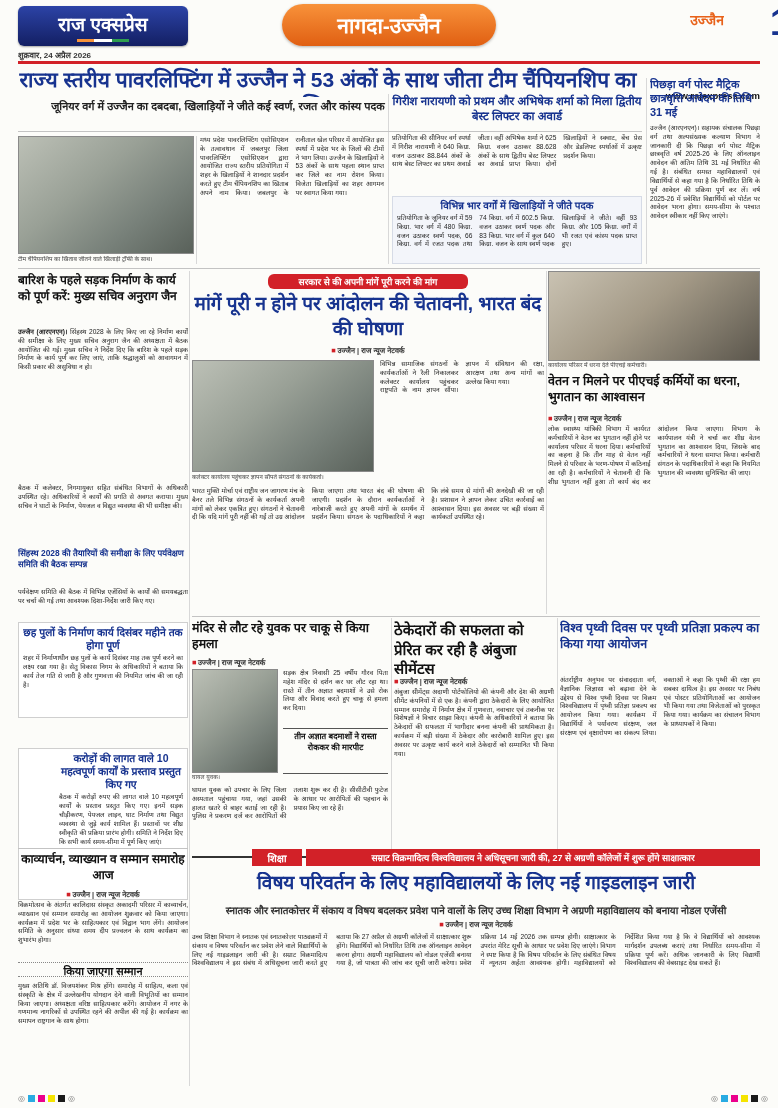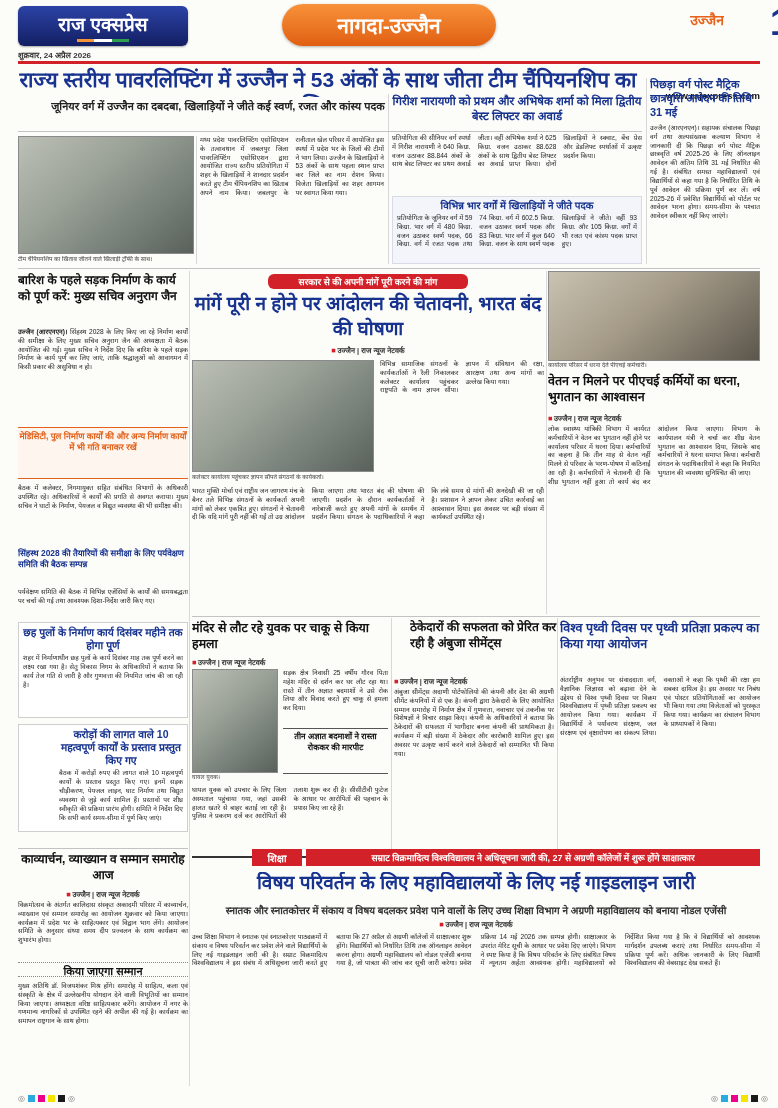--- a/index.html
+++ b/index.html
@@ -77,31 +77,30 @@
   <div class="abs vline" style="left:388px;top:94px;width:1px;height:170px;"></div>
   <div class="abs vline" style="left:646px;top:78px;width:1px;height:186px;"></div>
   <div class="abs hairline" style="left:18px;top:131px;width:624px;height:1px;"></div>
   <div class="abs hairline" style="left:18px;top:268px;width:742px;height:1px;"></div>
 
   <div class="abs hl-black" style="left:18px;top:273px;width:170px;height:52px;font-size:12px;line-height:1.3;">बारिश के पहले सड़क निर्माण के कार्य को पूर्ण करें: मुख्य सचिव अनुराग जैन</div>
   <div class="abs bt" style="left:18px;top:328px;width:170px;height:96px;">
     <span class="dateline">उज्जैन (आरएनएन)।</span>
     <span>सिंहस्थ 2028 के लिए किए जा रहे निर्माण कार्यों की समीक्षा के लिए मुख्य सचिव अनुराग जैन की अध्यक्षता में बैठक आयोजित की गई। मुख्य सचिव ने निर्देश दिए कि बारिश के पहले सड़क निर्माण के कार्य पूर्ण कर लिए जाएं, ताकि श्रद्धालुओं को आवागमन में किसी प्रकार की असुविधा न हो।</span>
   </div>
-  <div class="abs inset" style="left:18px;top:427px;width:170px;height:52px;">मेडिसिटी, पुल निर्माण कार्यों की और अन्य निर्माण कार्यों में भी गति बनाकर रखें</div>
   <div class="abs bt" style="left:18px;top:484px;width:170px;height:60px;">बैठक में कलेक्टर, निगमायुक्त सहित संबंधित विभागों के अधिकारी उपस्थित रहे। अधिकारियों ने कार्यों की प्रगति से अवगत कराया। मुख्य सचिव ने घाटों के निर्माण, पेयजल व विद्युत व्यवस्था की भी समीक्षा की।</div>
   <div class="abs crosshead" style="left:18px;top:548px;width:170px;height:38px;">सिंहस्थ 2028 की तैयारियों की समीक्षा के लिए पर्यवेक्षण समिति की बैठक सम्पन्न</div>
   <div class="abs bt" style="left:18px;top:588px;width:170px;height:30px;">पर्यवेक्षण समिति की बैठक में विभिन्न एजेंसियों के कार्यों की समयबद्धता पर चर्चा की गई तथा आवश्यक दिशा-निर्देश जारी किए गए।</div>
 
   <div class="abs box" style="left:18px;top:622px;width:170px;height:96px;">
     <div class="hl-blue center" style="font-size:10.5px;line-height:1.25;">छह पुलों के निर्माण कार्य दिसंबर महीने तक होगा पूर्ण</div>
     <div class="bt" style="margin-top:2px;height:60px;">शहर में निर्माणाधीन छह पुलों के कार्य दिसंबर माह तक पूर्ण करने का लक्ष्य रखा गया है। सेतु विकास निगम के अधिकारियों ने बताया कि कार्य तेज गति से जारी है और गुणवत्ता की नियमित जांच की जा रही है।</div>
   </div>
 
-  <div class="abs box" style="left:18px;top:724px;width:170px;height:108px;padding-left:40px;">
+  <div class="abs box" style="left:18px;top:748px;width:170px;height:152px;padding-left:40px;">
     <div class="hl-blue center" style="font-size:10.5px;line-height:1.25;">करोड़ों की लागत वाले 10 महत्वपूर्ण कार्यों के प्रस्ताव प्रस्तुत किए गए</div>
     <div class="bt" style="margin-top:2px;height:70px;">बैठक में करोड़ों रुपए की लागत वाले 10 महत्वपूर्ण कार्यों के प्रस्ताव प्रस्तुत किए गए। इनमें सड़क चौड़ीकरण, पेयजल लाइन, घाट निर्माण तथा विद्युत व्यवस्था से जुड़े कार्य शामिल हैं। प्रस्तावों पर शीघ्र स्वीकृति की प्रक्रिया प्रारंभ होगी। समिति ने निर्देश दिए कि सभी कार्य समय-सीमा में पूर्ण किए जाएं।</div>
   </div>
 
   <div class="abs hairline" style="left:18px;top:848px;width:170px;height:1px;"></div>
   <div class="abs hl-black center" style="left:18px;top:852px;width:170px;height:34px;font-size:12px;line-height:1.3;">काव्यार्चन, व्याख्यान व सम्मान समारोह आज</div>
   <div class="abs byline center" style="left:18px;top:889px;width:170px;height:10px;text-align:center;">उज्जैन | राज न्यूज नेटवर्क</div>
   <div class="abs bt" style="left:18px;top:901px;width:170px;height:58px;">विक्रमोत्सव के अंतर्गत कालिदास संस्कृत अकादमी परिसर में काव्यार्चन, व्याख्यान एवं सम्मान समारोह का आयोजन शुक्रवार को किया जाएगा। कार्यक्रम में प्रदेश भर के साहित्यकार एवं विद्वान भाग लेंगे। आयोजन समिति के अनुसार संध्या समय दीप प्रज्वलन के साथ कार्यक्रम का शुभारंभ होगा।</div>
   <div class="abs hl-black center" style="left:18px;top:962px;width:170px;height:15px;font-size:11px;border-top:1px dotted #888;border-bottom:1px dotted #888;">किया जाएगा सम्मान</div>
   <div class="abs bt" style="left:18px;top:982px;width:170px;height:104px;">मुख्य अतिथि डॉ. विजयशंकर मिश्र होंगे। समारोह में साहित्य, कला एवं संस्कृति के क्षेत्र में उल्लेखनीय योगदान देने वाली विभूतियों का सम्मान किया जाएगा। अध्यक्षता वरिष्ठ साहित्यकार करेंगे। आयोजन में नगर के गणमान्य नागरिकों से उपस्थित रहने की अपील की गई है। कार्यक्रम का समापन राष्ट्रगान के साथ होगा।</div>
@@ -126,21 +125,21 @@
   <div class="abs hairline" style="left:192px;top:616px;width:568px;height:1px;"></div>
 
   <div class="abs hl-black" style="left:192px;top:620px;width:196px;height:36px;font-size:12.5px;line-height:1.3;">मंदिर से लौट रहे युवक पर चाकू से किया हमला</div>
   <div class="abs byline" style="left:192px;top:657px;width:196px;height:10px;">उज्जैन | राज न्यूज नेटवर्क</div>
   <div class="abs photo" style="left:192px;top:669px;width:86px;height:104px;"></div>
   <div class="abs caption" style="left:192px;top:774px;width:86px;height:9px;">घायल युवक।</div>
   <div class="abs bt" style="left:283px;top:669px;width:105px;height:56px;">सड़क क्षेत्र निवासी 25 वर्षीय गौरव पिता महेश मंदिर से दर्शन कर घर लौट रहा था। रास्ते में तीन अज्ञात बदमाशों ने उसे रोक लिया और विवाद करते हुए चाकू से हमला कर दिया।</div>
   <div class="abs pull" style="left:283px;top:728px;width:105px;height:46px;">तीन अज्ञात बदमाशों ने रास्ता रोककर की मारपीट</div>
   <div class="abs bt c2" style="left:192px;top:786px;width:196px;height:66px;">घायल युवक को उपचार के लिए जिला अस्पताल पहुंचाया गया, जहां उसकी हालत खतरे से बाहर बताई जा रही है। पुलिस ने प्रकरण दर्ज कर आरोपितों की तलाश शुरू कर दी है। सीसीटीवी फुटेज के आधार पर आरोपितों की पहचान के प्रयास किए जा रहे हैं।</div>
 
-  <div class="abs hl-black" style="left:410px;top:620px;width:160px;height:54px;font-size:12px;line-height:1.3;">ठेकेदारों की सफलता को प्रेरित कर रही है अंबुजा सीमेंट्स</div>
+  <div class="abs hl-black" style="left:394px;top:620px;width:160px;height:54px;font-size:15px;line-height:1.3;">ठेकेदारों की सफलता को प्रेरित कर रही है अंबुजा सीमेंट्स</div>
   <div class="abs byline" style="left:394px;top:676px;width:160px;height:10px;">उज्जैन | राज न्यूज नेटवर्क</div>
   <div class="abs bt" style="left:394px;top:688px;width:160px;height:164px;">अंबुजा सीमेंट्स अदाणी पोर्टफोलियो की कंपनी और देश की अग्रणी सीमेंट कंपनियों में से एक है। कंपनी द्वारा ठेकेदारों के लिए आयोजित सम्मान समारोह में निर्माण क्षेत्र में गुणवत्ता, नवाचार एवं तकनीक पर विशेषज्ञों ने विचार साझा किए। कंपनी के अधिकारियों ने बताया कि ठेकेदारों की सफलता में भागीदार बनना कंपनी की प्राथमिकता है। कार्यक्रम में बड़ी संख्या में ठेकेदार और कारोबारी शामिल हुए। इस अवसर पर उत्कृष्ट कार्य करने वाले ठेकेदारों को सम्मानित भी किया गया।</div>
 
   <div class="abs hl-blue" style="left:560px;top:620px;width:200px;height:54px;font-size:12.5px;line-height:1.3;">विश्व पृथ्वी दिवस पर पृथ्वी प्रतिज्ञा प्रकल्प का किया गया आयोजन</div>
   <div class="abs bt c2" style="left:560px;top:676px;width:200px;height:176px;">अंतर्राष्ट्रीय अनुभव पर संवाददाता वर्ग, वैज्ञानिक जिज्ञासा को बढ़ावा देने के उद्देश्य से विश्व पृथ्वी दिवस पर विक्रम विश्वविद्यालय में पृथ्वी प्रतिज्ञा प्रकल्प का आयोजन किया गया। कार्यक्रम में विद्यार्थियों ने पर्यावरण संरक्षण, जल संरक्षण एवं वृक्षारोपण का संकल्प लिया। वक्ताओं ने कहा कि पृथ्वी की रक्षा हम सबका दायित्व है। इस अवसर पर निबंध एवं पोस्टर प्रतियोगिताओं का आयोजन भी किया गया तथा विजेताओं को पुरस्कृत किया गया। कार्यक्रम का संचालन विभाग के प्राध्यापकों ने किया।</div>
 
   <div class="abs vline" style="left:391px;top:618px;width:1px;height:234px;"></div>
   <div class="abs vline" style="left:557px;top:618px;width:1px;height:234px;"></div>
 
   <div class="abs" style="left:192px;top:856px;width:568px;height:2px;background:#333;"></div>

